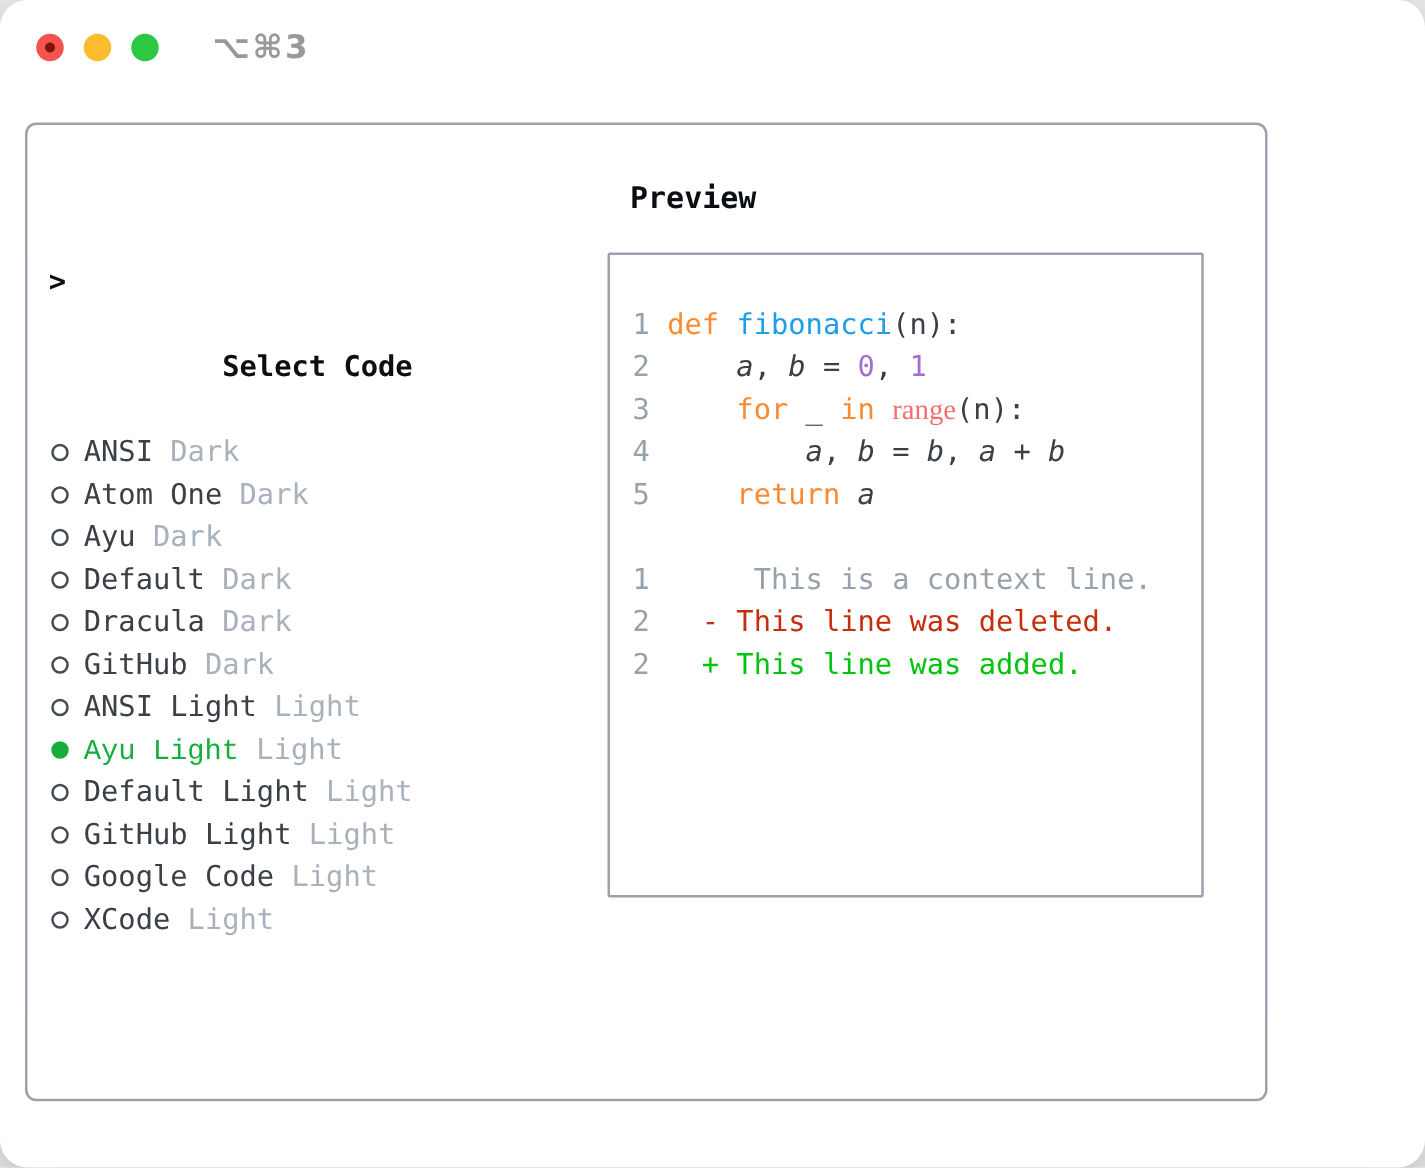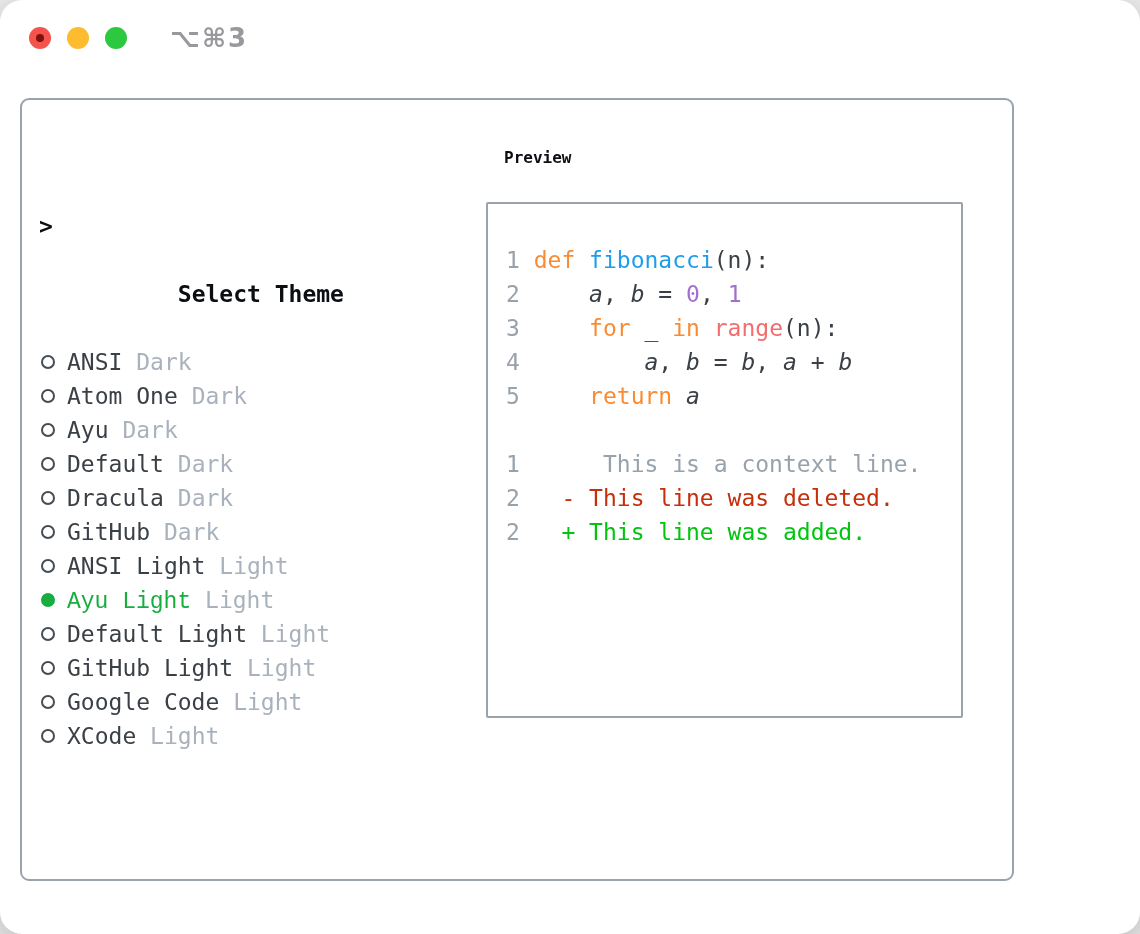--- a/index.html
+++ b/index.html
@@ -53,37 +53,37 @@
     border:2.5px solid #454c53;border-radius:50%;background:transparent;
   }
   .bullet.selected{background:var(--green);border-color:var(--green);}
   .tname{color:var(--item);}
   .tname.green{color:var(--green);font-family:Liberation Mono, monospace;}
   .variant{color:var(--dim);text-align:right;}
   .gap1{height:34px;}
   
   .preview-heading{
     position:absolute;left:482px;top:41px;height:34px;line-height:34px;
-    font-size:16px;font-weight:700;color:var(--head);white-space:pre;
+    font-size:24px;font-weight:700;color:var(--head);white-space:pre;
   }
   .preview-box{
     position:absolute;left:464px;top:102px;width:477px;height:516px;
     border:2px solid var(--border);border-radius:2px;box-sizing:border-box;
     background:#ffffff;overflow:hidden;
   }
   .code{
     position:absolute;left:18px;top:39px;
     font-size:23px;line-height:34px;white-space:pre;
   }
   .cline{height:34px;}
   .c-ln{color:var(--ln);}
   .c-keyword{color:var(--kw);}
   .c-function{color:var(--fn);}
   .c-number{color:var(--num);}
-  .c-call{color:var(--call);}
+  .c-call{color:var(--call);font-family:Liberation Serif, serif;}
   .c-plain{color:var(--item);}
   .c-var{color:var(--item);font-style:italic;}
   .c-context{color:var(--ln);text-align:center;}
   .c-deleted{color:var(--del);}
   .c-added{color:var(--add);}
 </style>
 </head>
 <body>
 
 <div class="window">
@@ -95,21 +95,21 @@
       <span class="light green"></span>
     </div>
     <span class="win-title">⌥⌘3</span>
   </div>
 
   <div class="panel">
 
     <div class="col-left">
       <div class="row">
         <span class="caret">&gt;</span>
-        <span class="heading">Select Theme</span>
+        <span class="heading">Select Code</span>
       </div>
 
       <div id="theme-list"><div class="row"><span class="bullet"></span><span class="tname">ANSI</span><span class="variant"> Dark</span></div><div class="row"><span class="bullet"></span><span class="tname">Atom One</span><span class="variant"> Dark</span></div><div class="row"><span class="bullet"></span><span class="tname">Ayu</span><span class="variant"> Dark</span></div><div class="row"><span class="bullet"></span><span class="tname">Default</span><span class="variant"> Dark</span></div><div class="row"><span class="bullet"></span><span class="tname">Dracula</span><span class="variant"> Dark</span></div><div class="row"><span class="bullet"></span><span class="tname">GitHub</span><span class="variant"> Dark</span></div><div class="row"><span class="bullet"></span><span class="tname">ANSI Light</span><span class="variant"> Light</span></div><div class="row"><span class="bullet selected"></span><span class="tname green">Ayu Light</span><span class="variant"> Light</span></div><div class="row"><span class="bullet"></span><span class="tname">Default Light</span><span class="variant"> Light</span></div><div class="row"><span class="bullet"></span><span class="tname">GitHub Light</span><span class="variant"> Light</span></div><div class="row"><span class="bullet"></span><span class="tname">Google Code</span><span class="variant"> Light</span></div><div class="row"><span class="bullet"></span><span class="tname">XCode</span><span class="variant"> Light</span></div></div>
 
       <div class="gap1"></div>
 
       
 
       
 

